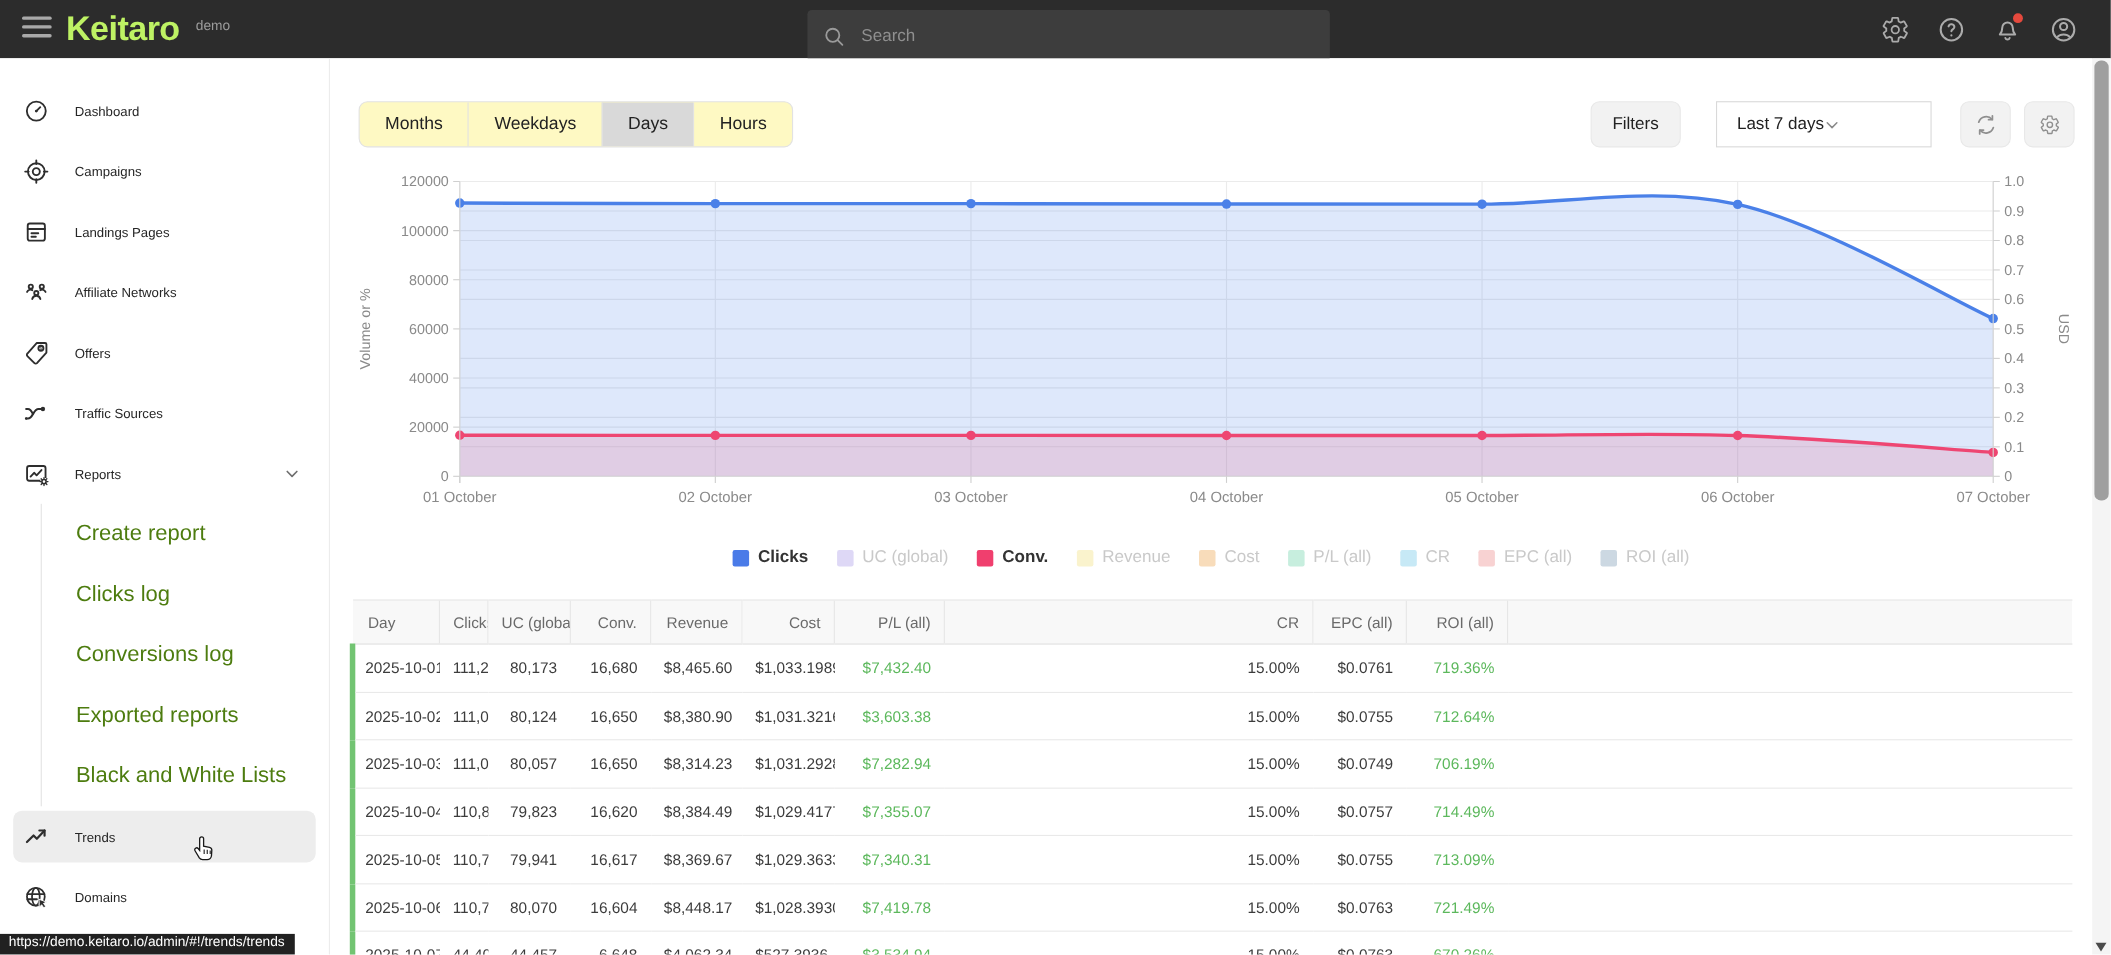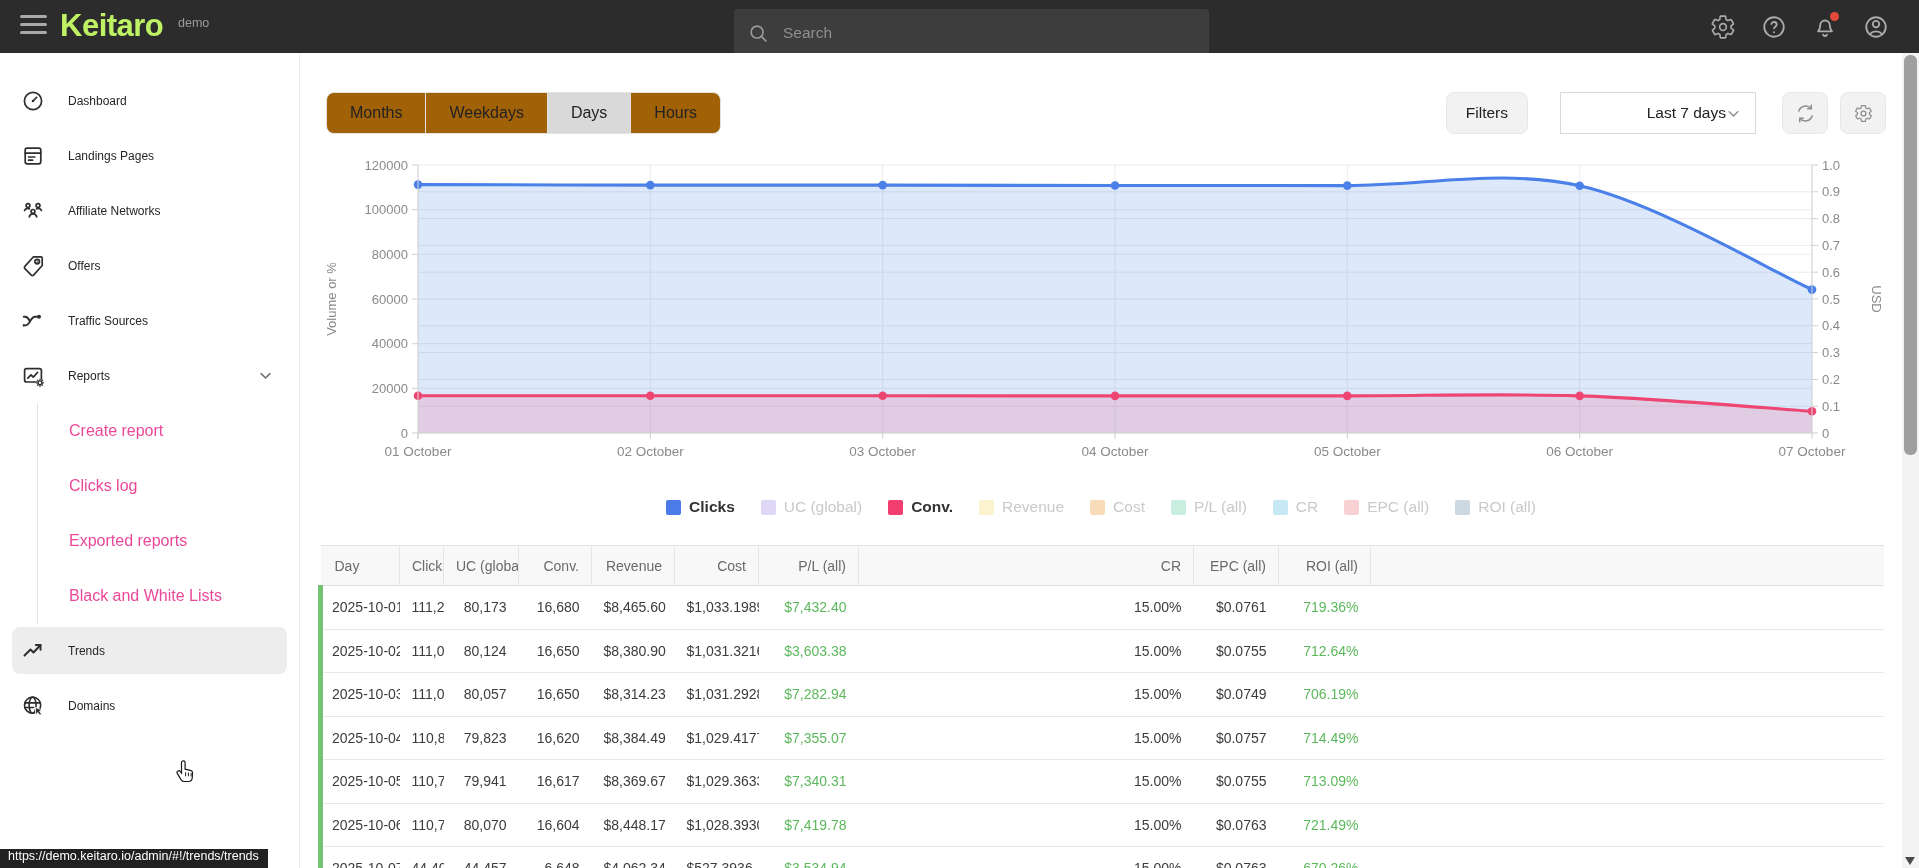--- a/index.html
+++ b/index.html
@@ -20,32 +20,32 @@
   .bell-dot{position:absolute;right:-1px;top:-2px;width:9px;height:9px;border-radius:50%;background:#e5493d;}
 
   
   #sidebar{position:absolute;left:0;top:53px;width:300px;height:815px;background:#fff;border-right:1px solid #ececec;padding-top:20px;box-sizing:border-box;}
   .side-item{position:relative;height:55px;display:flex;align-items:center;padding-left:21px;cursor:pointer;}
   .side-icon{width:24px;height:24px;flex:0 0 24px;}
   .side-label{margin-left:23px;font-size:12px;color:#262626;white-space:nowrap;}
   .side-chevron{position:absolute;right:26px;top:20px;}
   .side-children{position:relative;margin-left:37px;border-left:1px solid #e3e3e3;}
   .side-child{height:55px;display:flex;align-items:center;padding-left:31px;cursor:pointer;}
-  .side-child span{font-size:16px;color:#ec4899;white-space:nowrap;text-align:right;}
+  .side-child span{font-size:20px;color:#4d7c0f;white-space:nowrap;text-align:right;}
   .side-item.active{margin:0 12px;padding-left:9px;background:#ededed;border-radius:8px;height:47px;margin-top:4px;margin-bottom:4px;}
 
   
   #main{position:absolute;left:300px;top:53px;width:1602px;height:815px;background:#fff;}
-  .tab-group{position:absolute;left:26px;top:39px;display:inline-flex;background:#a16207;border:1px solid #e2e2e2;border-radius:8px;overflow:hidden;height:42px;box-sizing:border-box;}
+  .tab-group{position:absolute;left:26px;top:39px;display:inline-flex;background:#fef9c3;border:1px solid #e2e2e2;border-radius:8px;overflow:hidden;height:42px;box-sizing:border-box;}
   .tab{display:flex;align-items:center;padding:0 23px;font-size:16px;color:#222;cursor:pointer;border-left:1px solid #e2e2e2;}
   .tab:first-child{border-left:none;}
   .tab.active{background:#d9d9d9;}
   .toolbar-right{position:absolute;right:16px;top:39px;display:flex;align-items:center;}
   .btn-filters{height:42px;padding:0 19px;background:#f2f2f2;border:1px solid #e8e8e8;border-radius:8px;font-size:15.5px;color:#222;display:flex;align-items:center;cursor:pointer;box-sizing:border-box;}
-  .select-range{height:42px;width:196px;margin-left:32px;background:#fff;border:1px solid #d9d9d9;border-radius:0;display:flex;align-items:center;justify-content:flex-end;padding:0 14px 0 18px;font-size:15.5px;color:#222;cursor:pointer;box-sizing:border-box;}
+  .select-range{height:42px;width:196px;margin-left:32px;background:#fff;border:1px solid #d9d9d9;border-radius:0;display:flex;align-items:center;justify-content:flex-start;padding:0 14px 0 18px;font-size:15.5px;color:#222;cursor:pointer;box-sizing:border-box;}
   .icon-btn{height:42px;width:46px;background:#f2f2f2;border:1px solid #e8e8e8;border-radius:8px;display:flex;align-items:center;justify-content:center;cursor:pointer;box-sizing:border-box;}
   .icon-btn.refresh{margin-left:26px;}
   .icon-btn.chart-gear{margin-left:12px;}
 
   #chart-mount{position:absolute;left:0;top:92px;width:1600px;height:332px;}
   #legend{position:absolute;left:0;top:437px;width:1602px;height:34px;display:flex;align-items:center;justify-content:center;gap:26px;}
   .legend-item{display:flex;align-items:center;gap:8px;cursor:pointer;}
   .legend-swatch{width:15px;height:15px;border-radius:2px;flex:0 0 15px;}
   .legend-label{font-size:15.5px;}
   .legend-label.on{color:#333;font-weight:bold;}
@@ -121,20 +121,28 @@
   <div id="sidebar">
     <div class="side-item">
       <span class="side-icon"><svg width="24" height="24" viewBox="0 0 24 24" fill="none" stroke="#2e2e2e" stroke-width="1.7" stroke-linecap="round">
             <circle cx="12" cy="12" r="8.6"></circle>
             <path d="M12 12l3.6-3.6"></path>
             <circle cx="12" cy="12" r="1.3" fill="#2e2e2e" stroke="none"></circle>
           </svg></span>
       <span class="side-label">Dashboard</span>
     </div>
     <div class="side-item">
+      <span class="side-icon"><svg width="24" height="24" viewBox="0 0 24 24" fill="none" stroke="#2e2e2e" stroke-width="1.7" stroke-linecap="round">
+            <circle cx="12" cy="12" r="7.6"></circle>
+            <circle cx="12" cy="12" r="3.2"></circle>
+            <path d="M12 1.9v3.2M12 18.9v3.2M1.9 12h3.2M18.9 12h3.2"></path>
+          </svg></span>
+      <span class="side-label">Campaigns</span>
+    </div>
+    <div class="side-item">
       <span class="side-icon"><svg width="24" height="24" viewBox="0 0 24 24" fill="none" stroke="#2e2e2e" stroke-width="1.7" stroke-linecap="round" stroke-linejoin="round">
             <rect x="4.2" y="4.2" width="15.6" height="15.6" rx="2"></rect>
             <path d="M4.2 9.2h15.6M7.6 13h6.2M7.6 16.2h4"></path>
           </svg></span>
       <span class="side-label">Landings Pages</span>
     </div>
     <div class="side-item">
       <span class="side-icon"><svg width="24" height="24" viewBox="0 0 24 24" fill="none" stroke="#2e2e2e" stroke-width="1.7" stroke-linecap="round">
             <circle cx="7" cy="6.6" r="1.9"></circle>
             <circle cx="17" cy="6.6" r="1.9"></circle>
@@ -173,20 +181,23 @@
             <path d="M5 9l7 7 7-7"></path>
           </svg></span>
     </div>
 
     <div class="side-children">
       <div class="side-child">
           <span>Create report</span>
         </div>
       <div class="side-child">
           <span>Clicks log</span>
+        </div>
+      <div class="side-child">
+          <span>Conversions log</span>
         </div>
       <div class="side-child">
           <span>Exported reports</span>
         </div>
       <div class="side-child">
           <span>Black and White Lists</span>
         </div>
     </div>
 
     <div class="side-item active">

